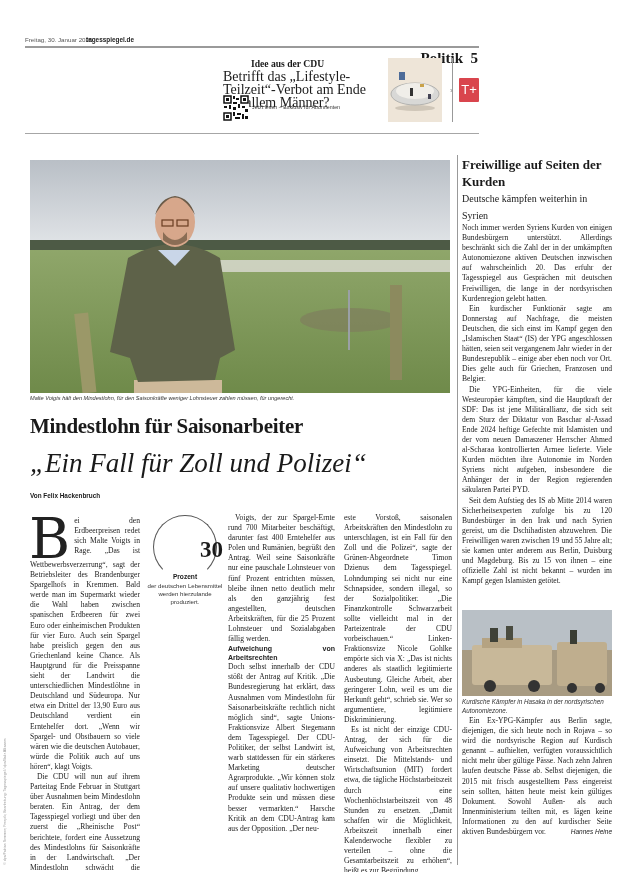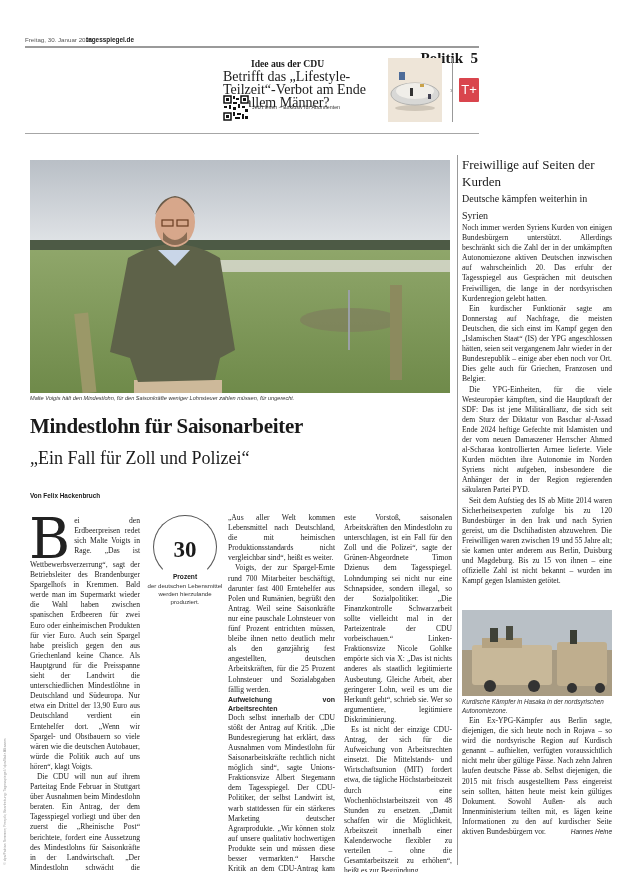--- a/index.html
+++ b/index.html
@@ -19,40 +19,40 @@
   #promo-cta { left:252px; top:104px; font-size:5.3px; color:#333; }
   #promo-thumb { left:388px; top:58px; width:54px; height:64px; background:#eee5d8; }
   #promo-divider { left:452px; top:58px; width:1px; height:64px; background:#999; }
   #promo-chev { left:450px; top:86px; font-size:8px; color:#888; }
   #tplus { left:459px; top:78px; width:20px; height:24px; background:#d9454d; color:#fff; font-size:13px; line-height:24px; text-align:center; border-radius:1px; }
   
   #photo { left:30px; top:160px; width:420px; height:233px; overflow:hidden; background:#cfd4d9; }
   #photo-caption { left:30px; top:395px; font-size:5.6px; font-style:italic; color:#333; }
   
   #headline { left:30px; top:414px; font-size:21px; font-weight:bold; letter-spacing:-0.3px; }
-  #subheadline { left:30px; top:448px; font-size:18px; }
+  #subheadline { left:30px; top:448px; font-size:27px;font-style:italic; }
   #byline { left:30px; top:492px; font-size:6.4px; font-weight:bold; }
   
   .col { position:absolute; font-size:7.6px; line-height:10.1px; text-align:justify; hyphens:auto; color:#222; }
   .col p { margin:0; text-indent:7px; }
   .col p.noind { text-indent:0; }
   #col1 { left:30px; top:516px; width:110px; }
   #col2 { left:228px; top:513px; width:107px; }
   #col3 { left:344px; top:513px; width:108px; }
   #dropcap { float:left; font-size:56px; line-height:46px; margin:0 4px -2px -1px; font-family:"DejaVu Serif", serif; }
   .subhead { font-family:"Liberation Sans", sans-serif; font-weight:bold; font-size:7px; line-height:9px; margin-top:8px; text-indent:0 !important; }
   
   #stat { left:147px; top:515px; width:76px; height:110px; text-align:center; }
   #stat-circle { position:absolute; left:6px; top:0; width:62px; height:62px; border-top:1px solid #555; border-left:1px solid #555; border-right:1px solid #555; border-radius:50%; border-bottom:1px solid transparent; }
-  #stat-num { position:absolute; left:0; top:22px; width:76px; font-size:23px; font-weight:bold; }
+  #stat-num { position:absolute; left:0; top:22px; width:76px; font-size:23px; font-weight:bold;text-align:right; }
   #stat-label { position:absolute; left:0; top:58px; width:76px; font-size:6.6px; font-weight:bold; }
   #stat-desc { position:absolute; left:0; top:67px; width:76px; font-size:6.1px; line-height:8px; color:#333; }
   
   #sb-rule { left:457px; top:155px; width:1px; height:710px; background:#999; }
-  #sb-kicker { left:462px; top:156px; width:150px; font-size:13px; font-weight:normal; line-height:17px; }
+  #sb-kicker { left:462px; top:156px; width:150px; font-size:13px; font-weight:bold; line-height:17px; }
   #sb-title { left:462px; top:190px; width:150px; font-size:10px; line-height:17px; }
   #sb-col { left:462px; top:223px; width:150px; font-size:7.6px; line-height:10.1px; }
   #sb-photo { left:462px; top:610px; width:150px; height:86px; overflow:hidden; }
   #sb-caption { left:462px; top:697px; width:150px; font-size:6.3px; font-style:italic; line-height:9px; color:#333; }
   #sb-col2 { left:462px; top:716px; width:150px; font-size:7.6px; line-height:10.1px; }
   #sb-author { float:right; font-style:italic; font-family:"Liberation Sans", sans-serif; font-size:6.5px; }
   #credits { left:3px; top:865px; width:180px; transform:rotate(-90deg); transform-origin:left top; font-size:3.6px; color:#999; white-space:nowrap; }
 </style>
 </head>
 <body>
@@ -153,21 +153,20 @@
 </div>
 
 <div class="abs" id="stat">
   <div id="stat-circle"></div>
   <div id="stat-num" class="serif">30</div>
   <div id="stat-label" class="sans">Prozent</div>
   <div id="stat-desc" class="sans">der deutschen Lebensmittel werden hierzulande produziert.</div>
 </div>
 
 <div class="col serif" id="col2">
-  <p class="noind">„Aus aller Welt kommen Lebensmittel nach Deutschland, die mit heimischen Produktionsstandards nicht vergleichbar sind“, heißt es weiter.</p>
   <p>Voigts, der zur Spargel-Ernte rund 700 Mitarbeiter beschäftigt, darunter fast 400 Erntehelfer aus Polen und Rumänien, begrüßt den Antrag. Weil seine Saisonkräfte nur eine pauschale Lohnsteuer von fünf Prozent entrichten müssen, bleibe ihnen netto deutlich mehr als den ganzjährig fest angestellten, deutschen Arbeitskräften, für die 25 Prozent Lohnsteuer und Sozialabgaben fällig werden.</p>
   <p class="subhead">Aufweichung von Arbeitsrechten</p>
   <p class="noind">Doch selbst innerhalb der CDU stößt der Antrag auf Kritik. „Die Bundesregierung hat erklärt, dass Ausnahmen vom Mindestlohn für Saisonarbeitskräfte rechtlich nicht möglich sind“, sagte Unions-Fraktionsvize Albert Stegemann dem Tagesspiegel. Der CDU-Politiker, der selbst Landwirt ist, warb stattdessen für ein stärkeres Marketing deutscher Agrarprodukte. „Wir können stolz auf unsere qualitativ hochwertigen Produkte sein und müssen diese besser vermarkten.“ Harsche Kritik an dem CDU-Antrag kam aus der Opposition. „Der neu-</p>
 </div>
 
 <div class="col serif" id="col3">
   <p class="noind">este Vorstoß, saisonalen Arbeitskräften den Mindestlohn zu unterschlagen, ist ein Fall für den Zoll und die Polizei“, sagte der Grünen-Abgeordnete Timon Dzienus dem Tagesspiegel. Lohndumping sei nicht nur eine Schnapsidee, sondern illegal, so der Sozialpolitiker. „Die Finanzkontrolle Schwarzarbeit sollte vielleicht mal in der Parteizentrale der CDU vorbeischauen.“ Linken-Fraktionsvize Nicole Gohlke empörte sich via X: „Das ist nichts anderes als staatlich legitimierte Ausbeutung. Gleiche Arbeit, aber geringerer Lohn, weil es um die Herkunft geht“, schrieb sie. Wer so argumentiere, legitimiere Diskriminierung.</p>
   <p>Es ist nicht der einzige CDU-Antrag, der sich für die Aufweichung von Arbeitsrechten einsetzt. Die Mittelstands- und Wirtschaftsunion (MIT) fordert etwa, die tägliche Höchstarbeitszeit durch eine Wochenhöchstarbeitszeit von 48 Stunden zu ersetzen. „Damit schaffen wir die Möglichkeit, Arbeitszeit innerhalb einer Kalenderwoche flexibler zu verteilen – ohne die Gesamtarbeitszeit zu erhöhen“, heißt es zur Begründung.</p>
 
 </div>

